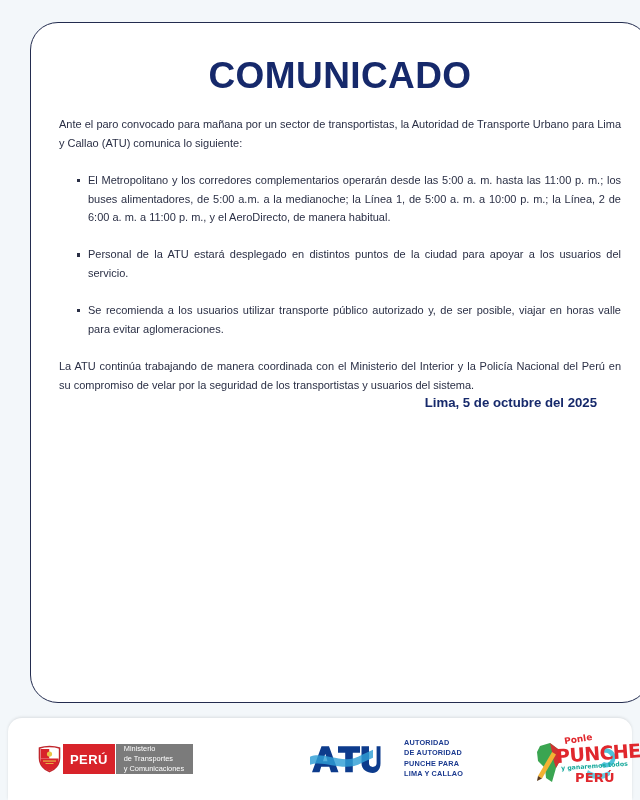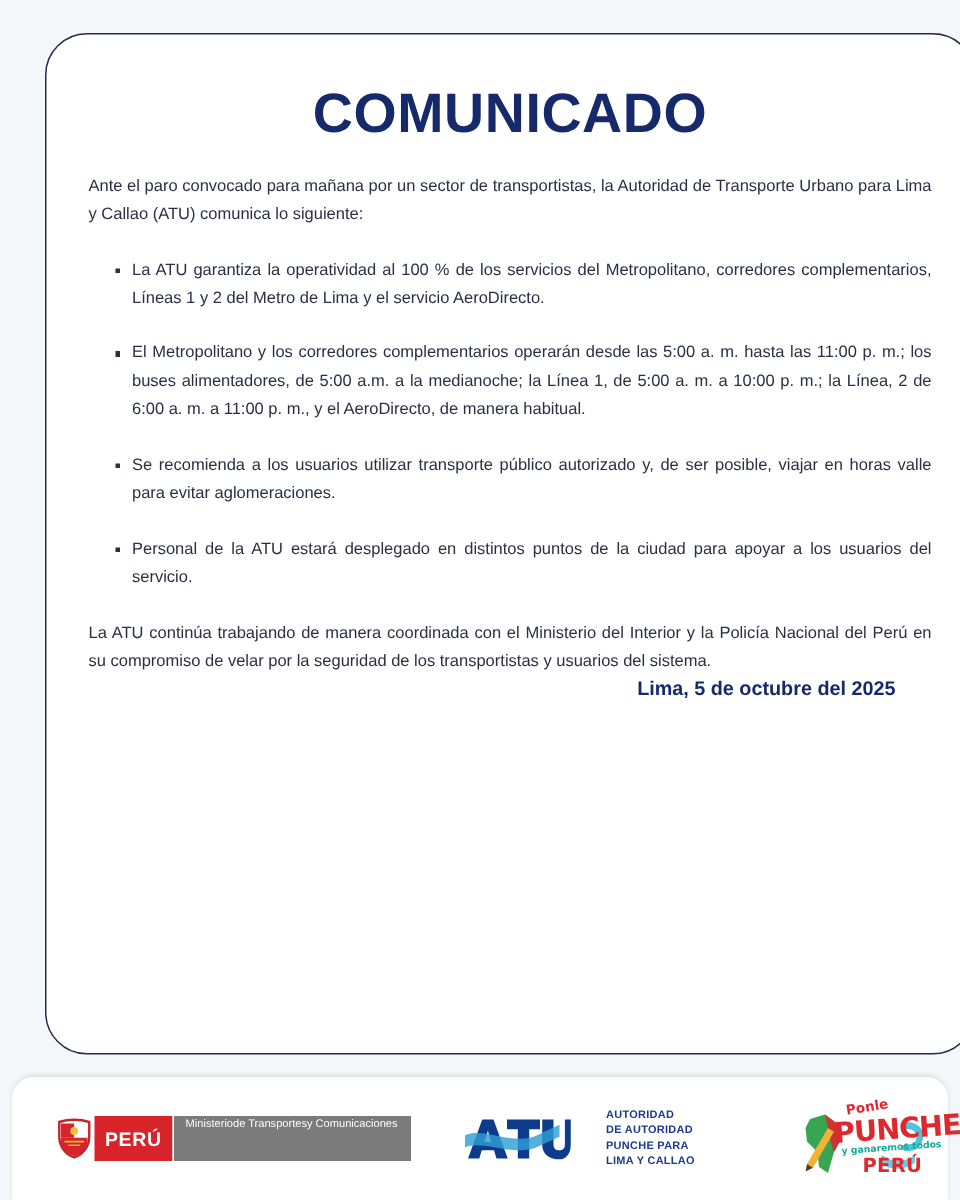--- a/index.html
+++ b/index.html
@@ -121,21 +121,21 @@
     display: flex;
     align-items: center;
     padding: 0 7px;
   }
   #mtc-gray-block {
     background: #7b7b7b;
     color: #ffffff;
     font-size: 7.4px;
     line-height: 1.33;
     display: flex;
-    flex-direction: row;
+    flex-direction: column;
     justify-content: center;
     padding: 0 9px 0 8px;
     border-left: 1.5px solid #ffffff;
   }
 
   
   #logo-atu {
     position: absolute;
     left: 302px;
     top: 50%;
@@ -198,35 +198,31 @@
 </head>
 <body>
 
 <div id="comunicado-card">
 
   <h1 id="page-title">COMUNICADO</h1>
 
   <p class="body-text" id="intro-paragraph">Ante el paro convocado para mañana por un sector de transportistas, la Autoridad de Transporte Urbano para Lima y Callao (ATU) comunica lo siguiente:</p>
 
   <ul id="bullet-list" class="body-text">
-    <li>
-      <span class="bullet-dot"></span>
-      <span>La ATU garantiza la operatividad al 100 % de los servicios del Metropolitano, corredores complementarios, Líneas 1 y 2 del Metro de Lima y el servicio AeroDirecto.</span>
-    </li>
     <li>
       <span class="bullet-dot"></span>
       <span>El Metropolitano y los corredores complementarios operarán desde las 5:00 a. m. hasta las 11:00 p. m.; los buses alimentadores, de 5:00 a.m. a la medianoche; la Línea 1, de 5:00 a. m. a 10:00 p. m.; la Línea, 2 de 6:00 a. m. a 11:00 p. m., y el AeroDirecto, de manera habitual.</span>
     </li>
     <li>
       <span class="bullet-dot"></span>
-      <span>Se recomienda a los usuarios utilizar transporte público autorizado y, de ser posible, viajar en horas valle para evitar aglomeraciones.</span>
+      <span>Personal de la ATU estará desplegado en distintos puntos de la ciudad para apoyar a los usuarios del servicio.</span>
     </li>
     <li>
       <span class="bullet-dot"></span>
-      <span>Personal de la ATU estará desplegado en distintos puntos de la ciudad para apoyar a los usuarios del servicio.</span>
+      <span>Se recomienda a los usuarios utilizar transporte público autorizado y, de ser posible, viajar en horas valle para evitar aglomeraciones.</span>
     </li>
   </ul>
 
   <p class="body-text" id="closing-paragraph">La ATU continúa trabajando de manera coordinada con el Ministerio del Interior y la Policía Nacional del Perú en su compromiso de velar por la seguridad de los transportistas y usuarios del sistema.</p>
 
   <p id="signature-line">Lima, 5 de octubre del 2025</p>
 </div>
 
 <div id="footer-bar">
 

